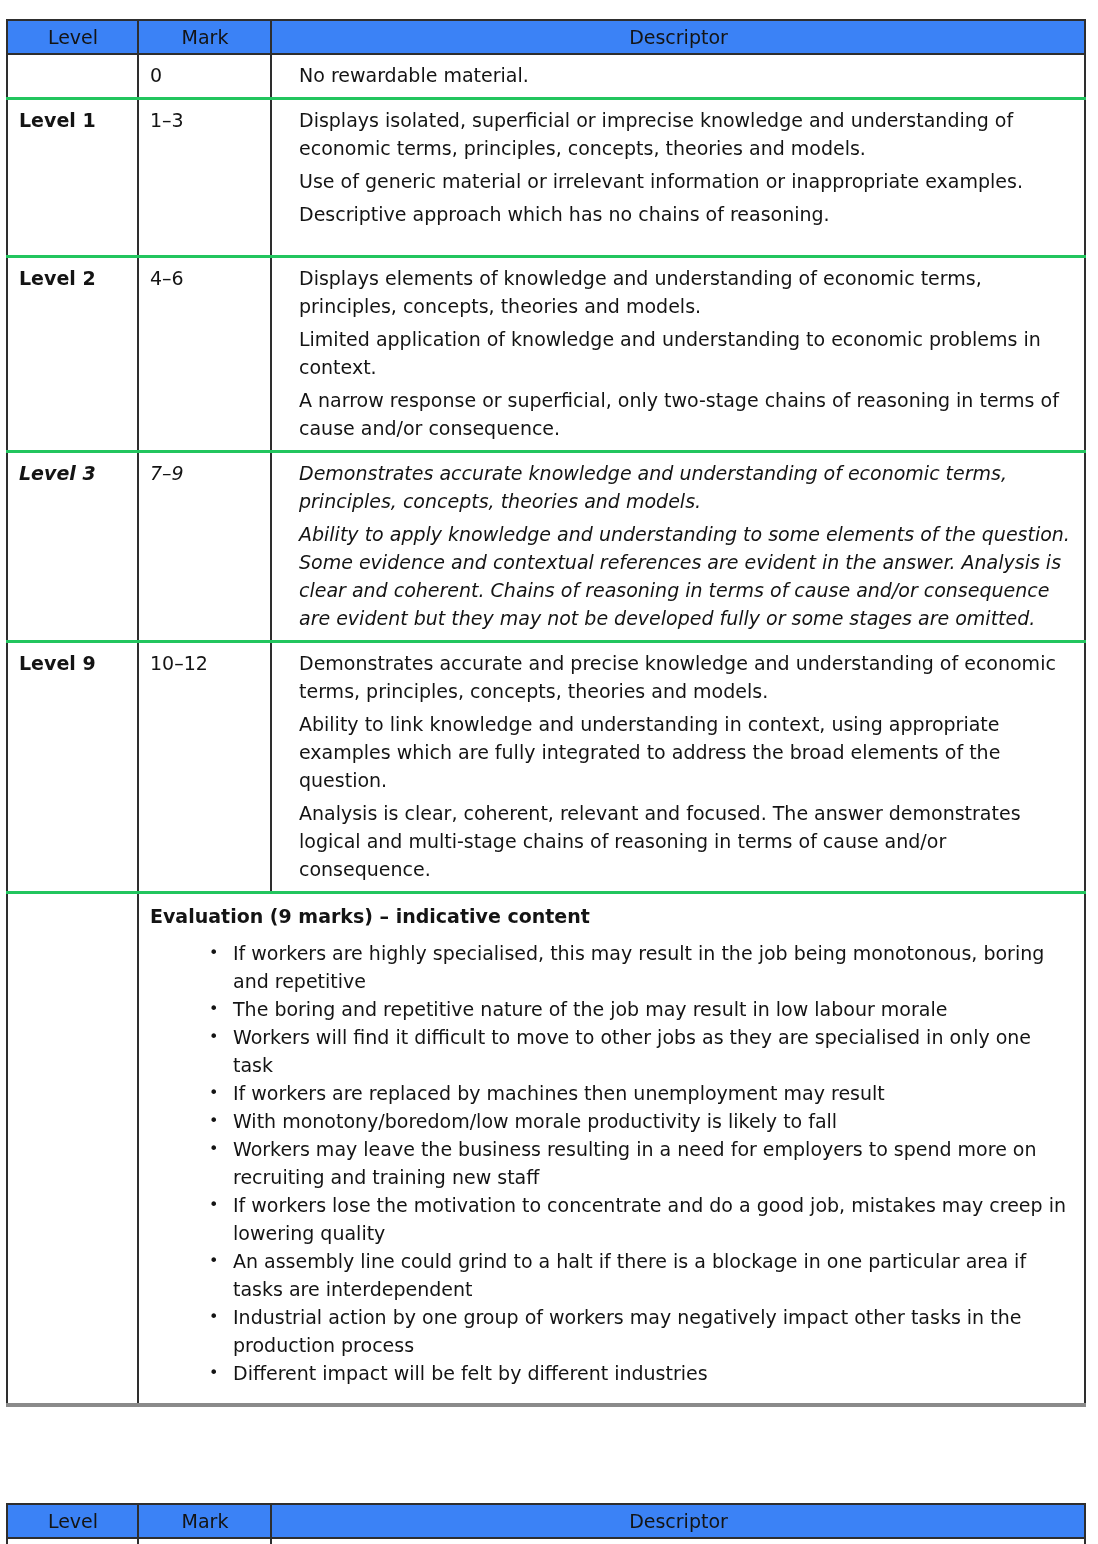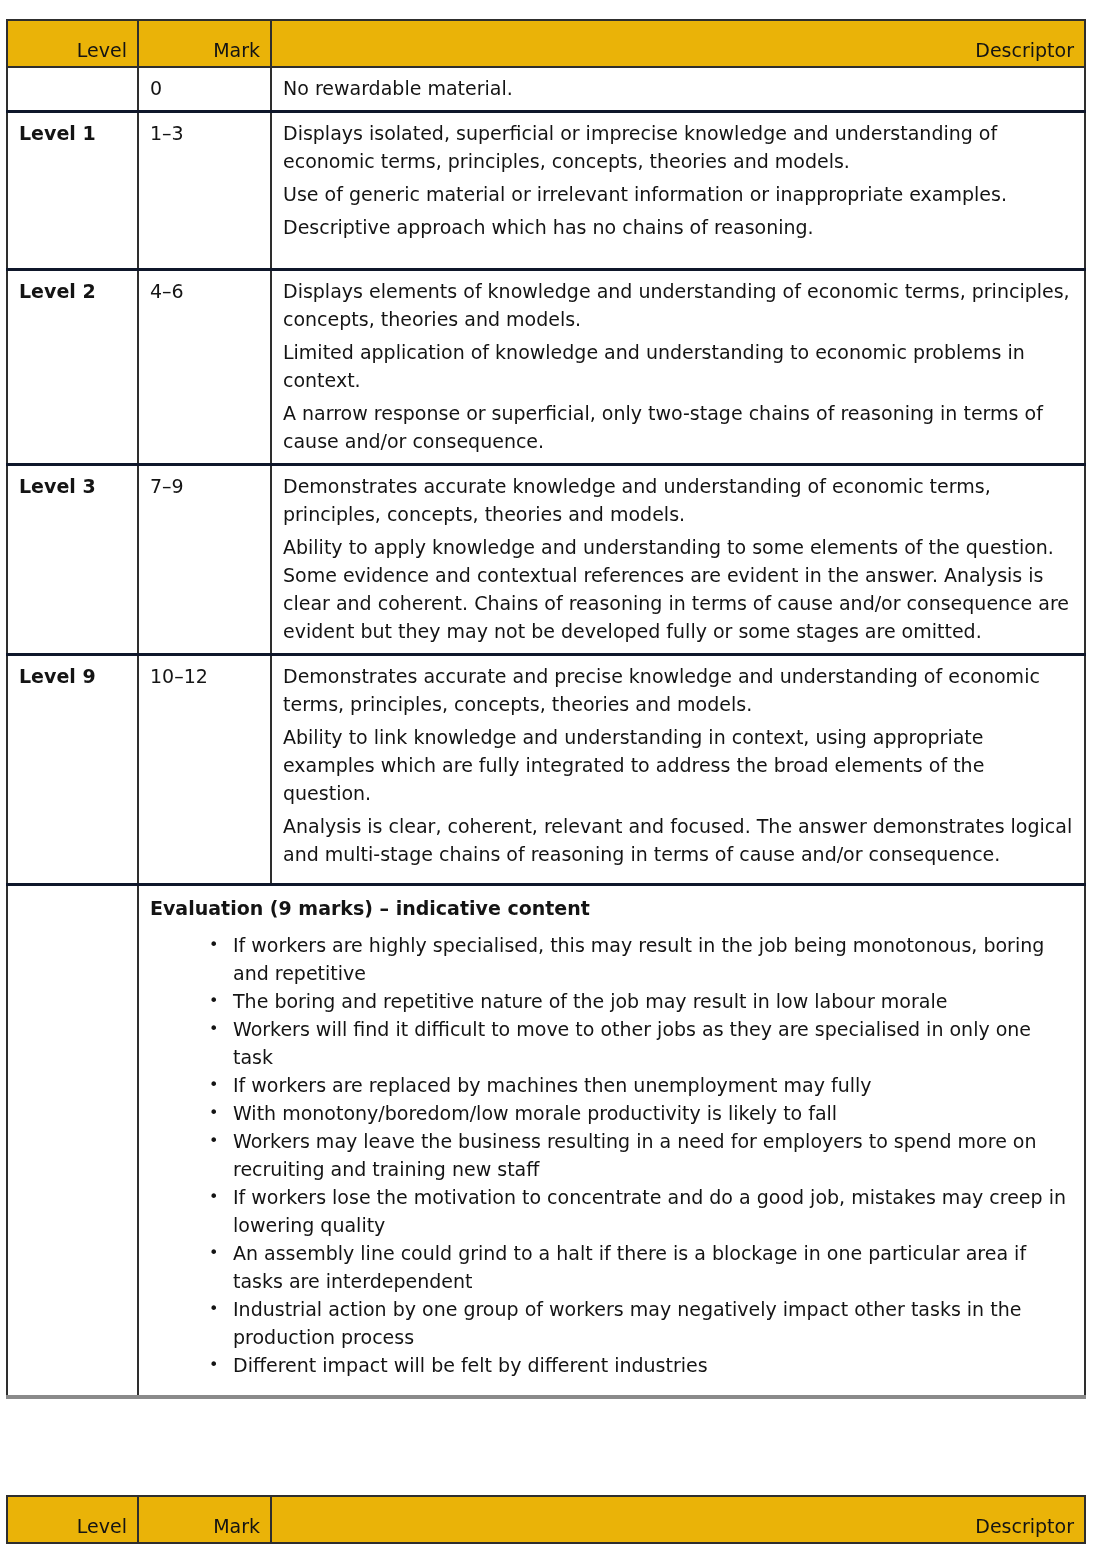--- a/index.html
+++ b/index.html
@@ -21,43 +21,43 @@
     border-collapse: collapse;
     table-layout: fixed;
     width: 1078px;
     border: 2px solid #2e2e2e;
     border-bottom: 4px solid #8a8a8a;
   }
   col.c-level { width: 131px; }
   col.c-mark  { width: 133px; }
   col.c-desc  { width: 814px; }
   th {
-    background: #eab308;
+    background: #3b82f6;
     font-weight: normal;
     font-size: 19px;
     line-height: 24px;
-    text-align: right;
-    padding: 17px 10px 4px 11px;
+    text-align: center;
+    padding: 4px 10px 4px 11px;
     border: 2px solid #2e2e2e;
     vertical-align: top;
   }
   td {
     border-left: 2px solid #2e2e2e;
     border-right: 2px solid #2e2e2e;
-    border-top: 3px solid #0f172a;
+    border-top: 3px solid #22c55e;
     font-size: 19px;
     line-height: 28px;
     padding: 6px 10px 8px 11px;
     vertical-align: top;
   }
   tr.first-body td {
     border-top: 2px solid #2e2e2e;
   }
   td p {
-    margin: 0 0 5px 0;
+    margin: 0 0 5px 16px;
   }
   td p:last-child { margin-bottom: 0; }
   .level-name { font-weight: bold; }
   .eval-title {
     font-weight: bold;
     margin: 2px 0 9px 0;
   }
   ul.bullets {
     list-style: none;
     margin: 8px;
@@ -71,21 +71,21 @@
     content: "\2022";
     position: absolute;
     left: 9px;
     top: 0;
     font-size: 16px;
   }
   table.table-2 { margin-top: 96px; }
   tr.r0 { height: 38px; }
   tr.r-l1 { height: 158px; }
   tr.r-l2 { height: 184px; }
-  tr.r-l3 { height: 184px; }
+  tr.r-l3 { height: 184px; font-style: italic; }
   tr.r-l4 { height: 230px; }
   tr.r-eval { height: 477px; }
 </style>
 </head>
 <body>
 
 <div class="page">
 
   <table class="mark-table table-1">
     <colgroup>
@@ -148,21 +148,21 @@
     </tr>
 
     <tr class="r-eval">
       <td></td>
       <td colspan="2">
         <p class="eval-title">Evaluation (9 marks) – indicative content</p>
         <ul class="bullets">
           <li>If workers are highly specialised, this may result in the job being monotonous, boring and repetitive</li>
           <li>The boring and repetitive nature of the job may result in low labour morale</li>
           <li>Workers will find it difficult to move to other jobs as they are specialised in only one task</li>
-          <li>If workers are replaced by machines then unemployment may fully</li>
+          <li>If workers are replaced by machines then unemployment may result</li>
           <li>With monotony/boredom/low morale productivity is likely to fall</li>
           <li>Workers may leave the business resulting in a need for employers to spend more on recruiting and training new staff</li>
           <li>If workers lose the motivation to concentrate and do a good job, mistakes may creep in lowering quality</li>
           <li>An assembly line could grind to a halt if there is a blockage in one particular area if tasks are interdependent</li>
           <li>Industrial action by one group of workers may negatively impact other tasks in the production process</li>
           <li>Different impact will be felt by different industries</li>
         </ul>
       </td>
     </tr>
   </tbody>

